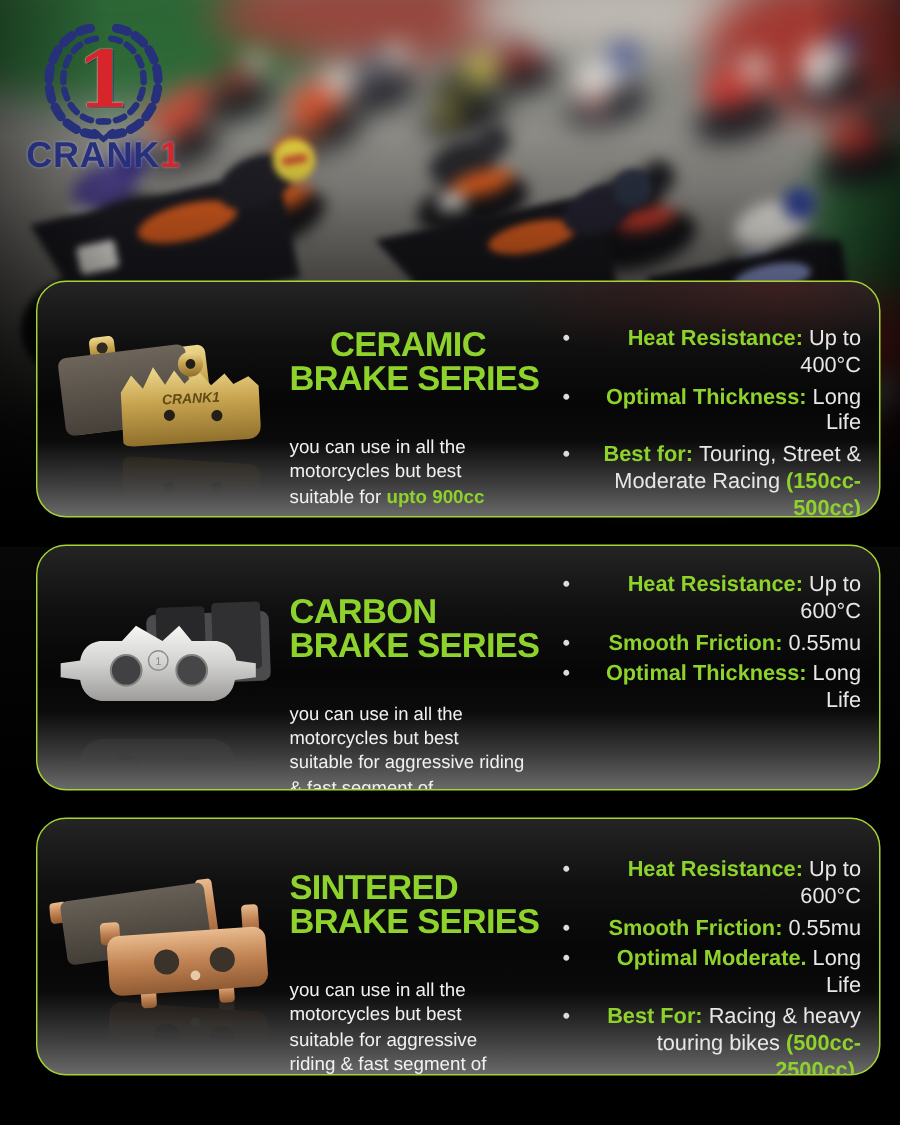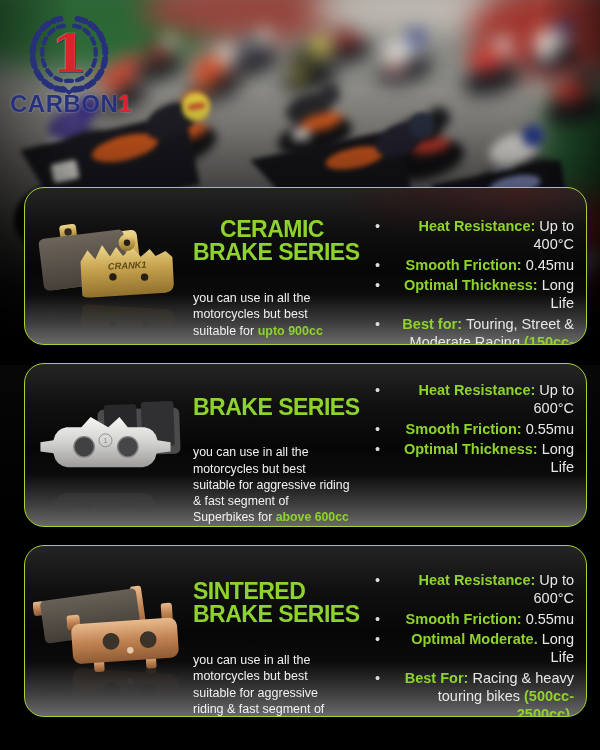--- a/index.html
+++ b/index.html
@@ -226,21 +226,21 @@
         <g fill="none" stroke="#27307b" stroke-linecap="round">
           <path d="M40,8 A37,41 0 0 0 50,90" stroke-width="7" stroke-dasharray="9 6.5"></path>
           <path d="M60,8 A37,41 0 0 1 50,90" stroke-width="7" stroke-dasharray="9 6.5"></path>
           <path d="M44,16 A28,32 0 0 0 50,80" stroke-width="5" stroke-dasharray="7 6"></path>
           <path d="M56,16 A28,32 0 0 1 50,80" stroke-width="5" stroke-dasharray="7 6"></path>
           <path d="M43,88 L50,94 L57,88" stroke-width="4"></path>
         </g>
       </svg>
       <div class="wreath-number">1</div>
     </div>
-    <div class="brand"><span>CARBON</span><span class="num">1</span></div>
+    <div class="brand"><span>CRANK</span><span class="num">1</span></div>
   </div>
 
   <section class="card card-1">
     <div class="prod-col">
       <div class="prod-img">
         <svg viewBox="0 0 170 110">
           <defs>
             <linearGradient id="gold" x1="0" y1="0" x2="0" y2="1">
               <stop offset="0" stop-color="#eed98f"></stop>
                 <stop offset="0.45" stop-color="#c8a450"></stop>
@@ -271,21 +271,20 @@
     <div class="info-col">
       <h2 class="title">
         <span style="display:block">CERAMIC</span>
         <span style="display:block">BRAKE SERIES</span>
       </h2>
       <p class="desc"><span>you can use in all the motorcycles but best suitable for </span><span class="acc b">upto 900cc</span></p>
     </div>
     <div class="bullets-col">
       <ul class="specs">
         <li class="bullet" data-dot="plain"><span class="acc b">Heat Resistance: </span><span>Up to 400°C</span></li>
-        <li class="bullet" data-dot="plain"><span class="acc b">Smooth Friction: </span><span>0.45mu</span></li>
         <li class="bullet" data-dot="plain"><span class="acc b">Optimal Thickness: </span><span>Long Life</span></li>
         <li class="bullet" data-dot="plain"><span class="acc b">Best for: </span><span>Touring, Street &amp; Moderate Racing </span><span class="acc b">(150cc-500cc)</span></li>
       </ul>
     </div>
   </section>
 
   <section class="card card-2">
     <div class="prod-col">
       <div class="prod-img">
         <svg viewBox="0 0 170 110">
@@ -308,20 +307,21 @@
             <circle cx="102" cy="57" r="11" fill="#464648"></circle>
             <circle cx="102" cy="57" r="11" fill="none" stroke="#828280" stroke-width="1.5"></circle>
             <circle cx="78" cy="50" r="7" fill="none" stroke="#8a8a88" stroke-width="1"></circle>
             <text x="78" y="53" text-anchor="middle" font-size="8" fill="#8a8a88">1</text>
           </g>
         </svg>
       </div>
     </div>
     <div class="info-col">
       <h2 class="title">
+        <span style="display:block">CARBON</span>
         <span style="display:block">BRAKE SERIES</span>
       </h2>
       <p class="desc"><span>you can use in all the motorcycles but best suitable for aggressive riding &amp; fast segment of Superbikes for </span><span class="acc b">above 600cc</span></p>
     </div>
     <div class="bullets-col">
       <ul class="specs">
         <li class="bullet" data-dot="plain"><span class="acc b">Heat Resistance: </span><span>Up to 600°C</span></li>
         <li class="bullet" data-dot="plain"><span class="acc b">Smooth Friction: </span><span>0.55mu</span></li>
         <li class="bullet" data-dot="plain"><span class="acc b">Optimal Thickness: </span><span>Long Life</span></li>
 

